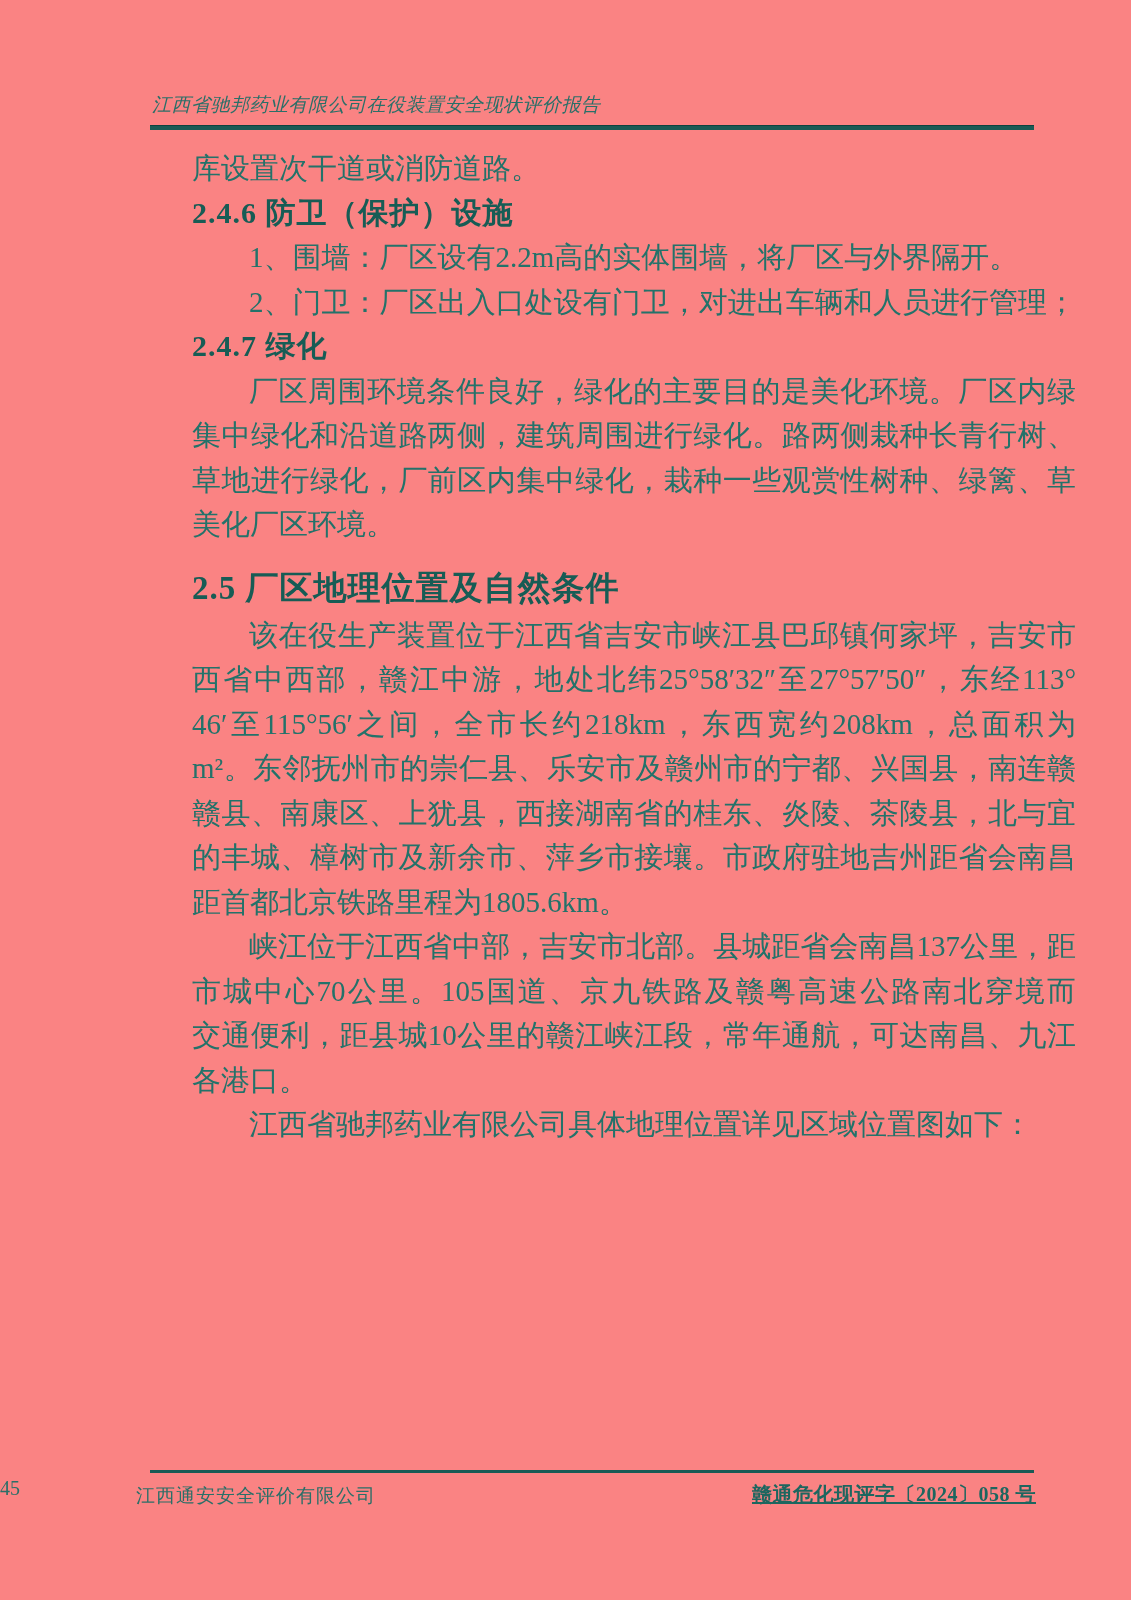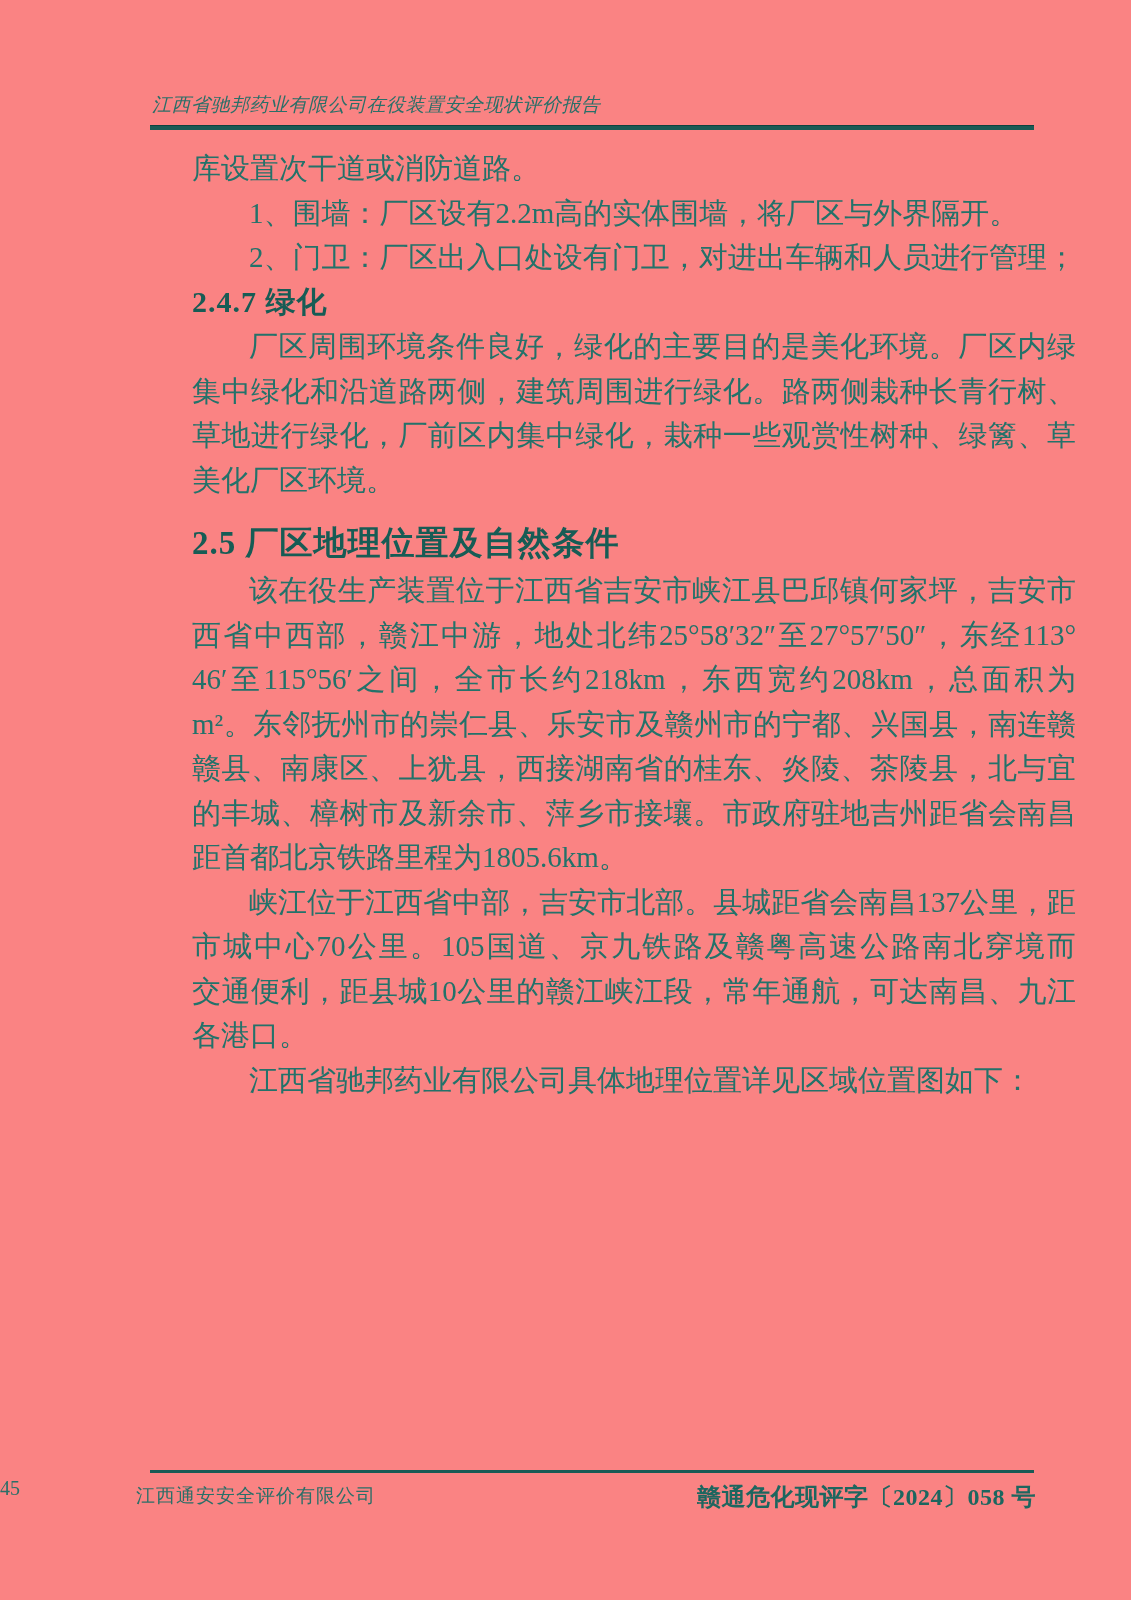--- a/index.html
+++ b/index.html
@@ -54,35 +54,36 @@
   .footer-page-number{
     position:absolute;top:1477px;left:0;right:0;text-align:left;
     font-size:20px;color:#2a6f68;
   }
   .footer-company{
     position:absolute;top:1483px;left:136px;
     font-size:19px;color:#2a6f68;letter-spacing:1px;white-space:nowrap;
   }
   .footer-doc-number{
     position:absolute;top:1481px;right:95px;
-    font-size:24px;font-weight:bold;color:#1d665f;
-    letter-spacing:.5px;white-space:nowrap;
+    font-size:20px;font-weight:bold;color:#1d665f;
+    letter-spacing:.5px;white-space:nowrap;text-decoration:underline;
   }
 </style>
 </head>
 <body>
 
 <div class="page">
 
   <div class="header-title">江西省驰邦药业有限公司在役装置安全现状评价报告</div>
 
   <div class="header-rule"></div>
 
   <div class="doc-body">
       <div class="line body">库设置次干道或消防道路。</div>
+      <div class="line h3">2.4.6 防卫（保护）设施</div>
       <div class="line body-indent">1、围墙：厂区设有2.2m高的实体围墙，将厂区与外界隔开。</div>
       <div class="line body-indent j">2、门卫：厂区出入口处设有门卫，对进出车辆和人员进行管理；厂区</div>
       <div class="line h3">2.4.7 绿化</div>
       <div class="line body-indent j">厂区周围环境条件良好，绿化的主要目的是美化环境。厂区内绿化采用</div>
       <div class="line body j">集中绿化和沿道路两侧，建筑周围进行绿化。路两侧栽种长青行树、绿篱、</div>
       <div class="line body j">草地进行绿化，厂前区内集中绿化，栽种一些观赏性树种、绿篱、草地等，</div>
       <div class="line body">美化厂区环境。</div>
       <div class="line h2">2.5 厂区地理位置及自然条件</div>
       <div class="line body-indent j">该在役生产装置位于江西省吉安市峡江县巴邱镇何家坪，吉安市位于江</div>
       <div class="line body j">西省中西部，赣江中游，地处北纬25°58′32″至27°57′50″，东经113°</div>

